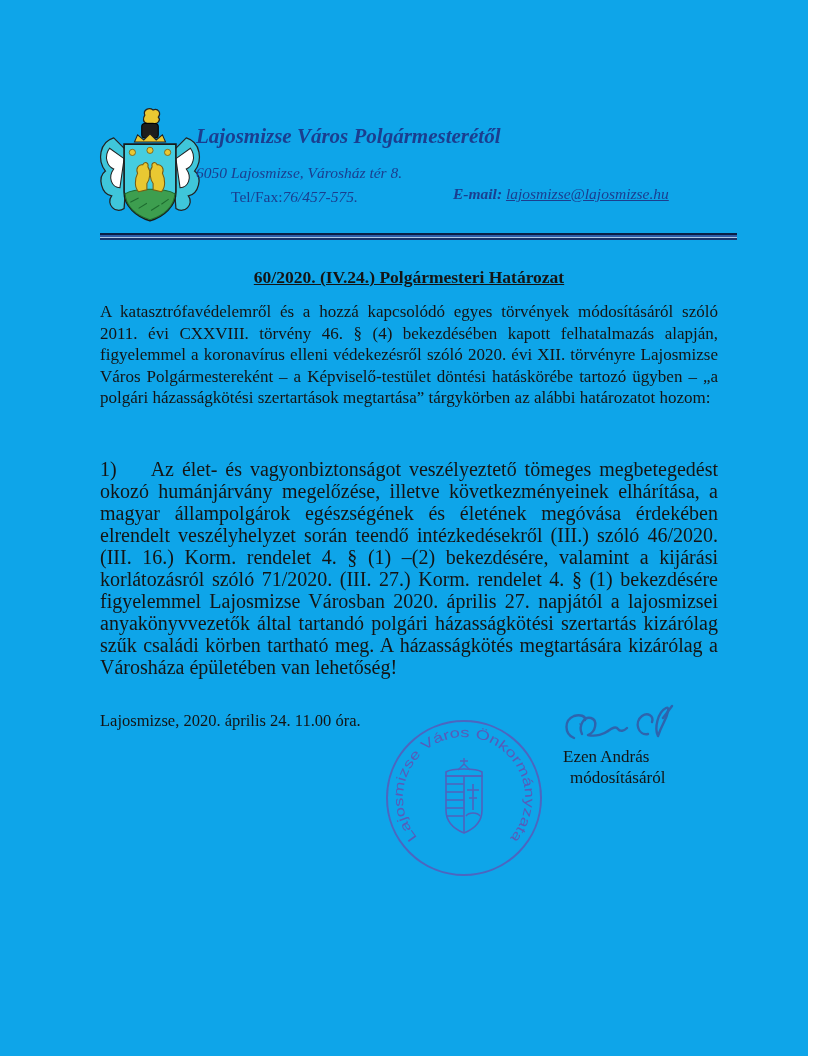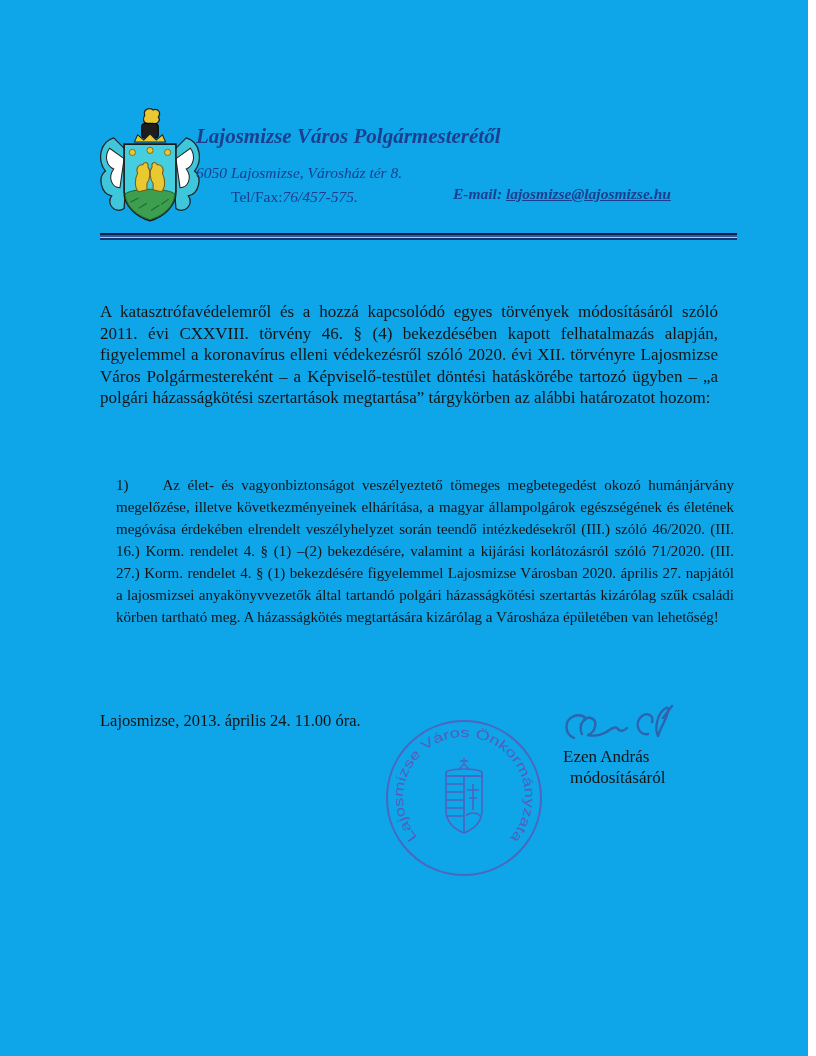--- a/index.html
+++ b/index.html
@@ -30,21 +30,21 @@
   .telfax{
     position:absolute;left:183px;top:188px;
     font-size:15.5px;color:var(--navy);margin-left:48px;
   }
   .telfax .tf-val{font-style:italic;}
   .email{
     position:absolute;left:453px;top:185px;
     font-size:15.5px;font-style:italic;color:var(--navy);
   }
   .email .em-label{font-weight:bold;font-style:italic;}
-  .email a{color:var(--navy);text-decoration:underline;font-style:italic;font-weight:bold;}
+  .email a{color:var(--navy);text-decoration:underline;font-style:italic;}
   .rule{
     position:absolute;left:100px;top:233px;width:637px;height:7px;
     background:linear-gradient(to bottom,
       #0a1f46 0%,#0a1f46 30%,
       #2e5da8 30%,#2e5da8 58%,
       #aac6e4 58%,#aac6e4 76%,
       #15346d 76%,#15346d 100%);
   }
   
   .doc-title{
@@ -56,21 +56,21 @@
     position:absolute;left:100px;top:301px;width:618px;
     font-size:17px;font-weight:normal;line-height:21.5px;
     text-align:justify;margin:0;
   }
   .section-heading{
     position:absolute;left:100px;top:425px;width:618px;
     text-align:center;font-size:17.5px;font-weight:bold;letter-spacing:2px;
   }
   .point{
     position:absolute;left:100px;width:618px;
-    font-size:15px;line-height:22px;text-align:justify;margin:16px;
+    font-size:20px;line-height:22px;text-align:justify;margin:0;
   }
   .point1{top:458px;}
   .point2{top:627px;}
   .num-gap{display:inline-block;width:34px;}
   .dateline{
     position:absolute;left:100px;top:711px;
     font-size:16.5px;
   }
   
   .stamp{position:absolute;left:380px;top:714px;width:168px;height:168px;opacity:.92;}
@@ -126,30 +126,33 @@
     <div class="telfax">
       <span>Tel/Fax:</span><span class="tf-val">76/457-575.</span>
     </div>
     <div class="email">
       <span class="em-label">E-mail:</span>
       <a href="#">lajosmizse@lajosmizse.hu</a>
     </div>
     <div class="rule"></div>
   </div>
 
+  <div class="doc-title">
+    <span>60/2020. (IV.24.) Polgármesteri Határozat</span>
+  </div>
 
   <p class="intro">A katasztrófavédelemről és a hozzá kapcsolódó egyes törvények módosításáról szóló 2011. évi CXXVIII. törvény 46. § (4) bekezdésében kapott felhatalmazás alapján, figyelemmel a koronavírus elleni védekezésről szóló 2020. évi XII. törvényre Lajosmizse Város Polgármestereként – a Képviselő-testület döntési hatáskörébe tartozó ügyben – „a polgári házasságkötési szertartások megtartása” tárgykörben az alábbi határozatot hozom:</p>
 
 
   <p class="point point1">
     <span>1)</span><span class="num-gap"></span><span>Az élet- és vagyonbiztonságot veszélyeztető tömeges megbetegedést okozó humánjárvány megelőzése, illetve következményeinek elhárítása, a magyar állampolgárok egészségének és életének megóvása érdekében elrendelt veszélyhelyzet során teendő intézkedésekről (III.) szóló 46/2020. (III. 16.) Korm. rendelet 4. § (1) –(2) bekezdésére, valamint a kijárási korlátozásról szóló 71/2020. (III. 27.) Korm. rendelet 4. § (1) bekezdésére figyelemmel Lajosmizse Városban 2020. április 27. napjától a lajosmizsei anyakönyvvezetők által tartandó polgári házasságkötési szertartás kizárólag szűk családi körben tartható meg. A házasságkötés megtartására kizárólag a Városháza épületében van lehetőség!</span>
   </p>
 
 
-  <div class="dateline">Lajosmizse, 2013. április 24. 11.00 óra.</div>
+  <div class="dateline">Lajosmizse, 2020. április 24. 11.00 óra.</div>
 
   <svg class="stamp" viewBox="0 0 168 168" aria-hidden="true">
     <circle cx="84" cy="84" r="77" fill="none" stroke="#5e55b5" stroke-width="2" opacity=".85"></circle>
     <defs>
       <path id="stampArc" d="M 37.5 123.5 A 61 61 0 1 1 130.5 123.5" fill="none"></path>
     </defs>
     <text class="stamp-text">
       <textPath href="#stampArc" startOffset="0" textLength="278" lengthAdjust="spacingAndGlyphs">Lajosmizse Város Önkormányzata</textPath>
     </text>
 

